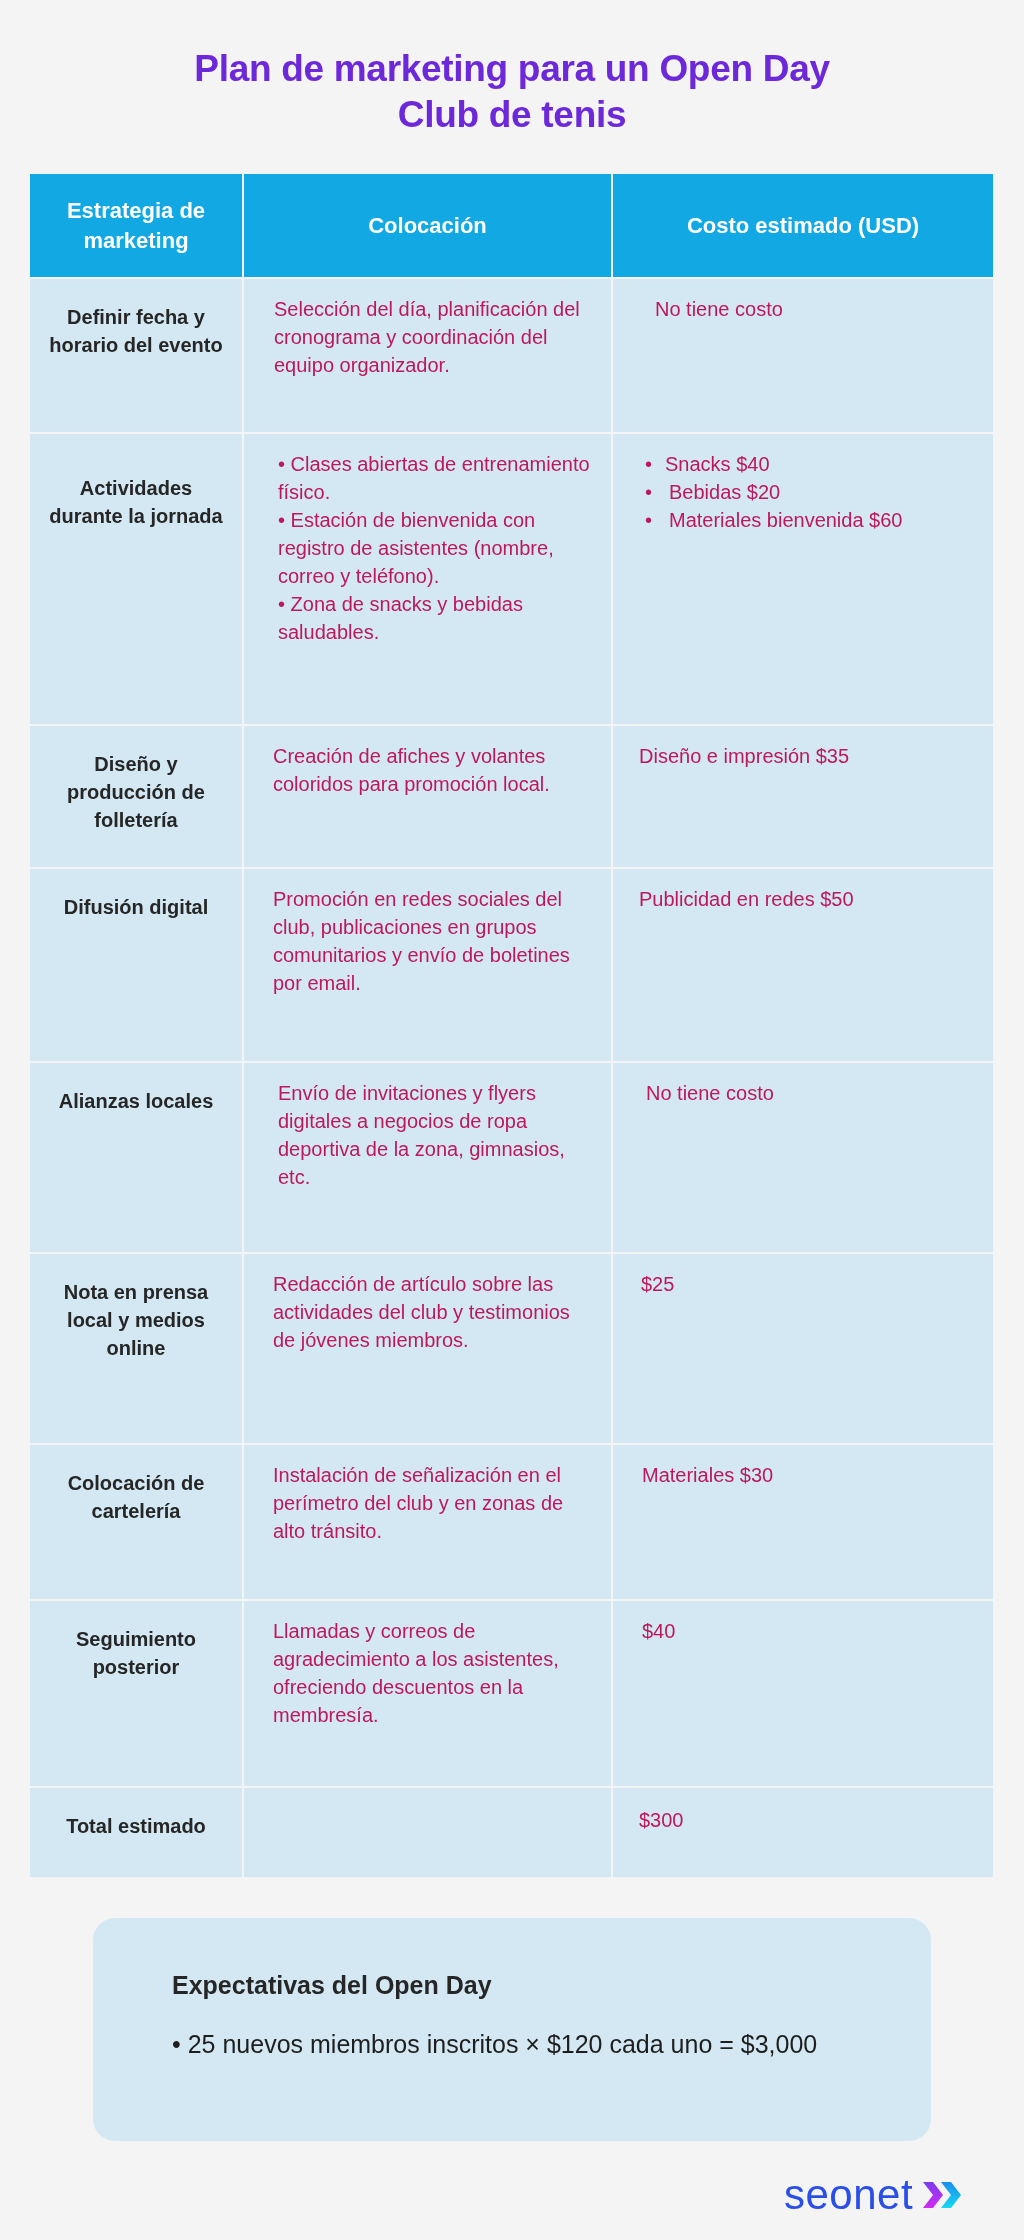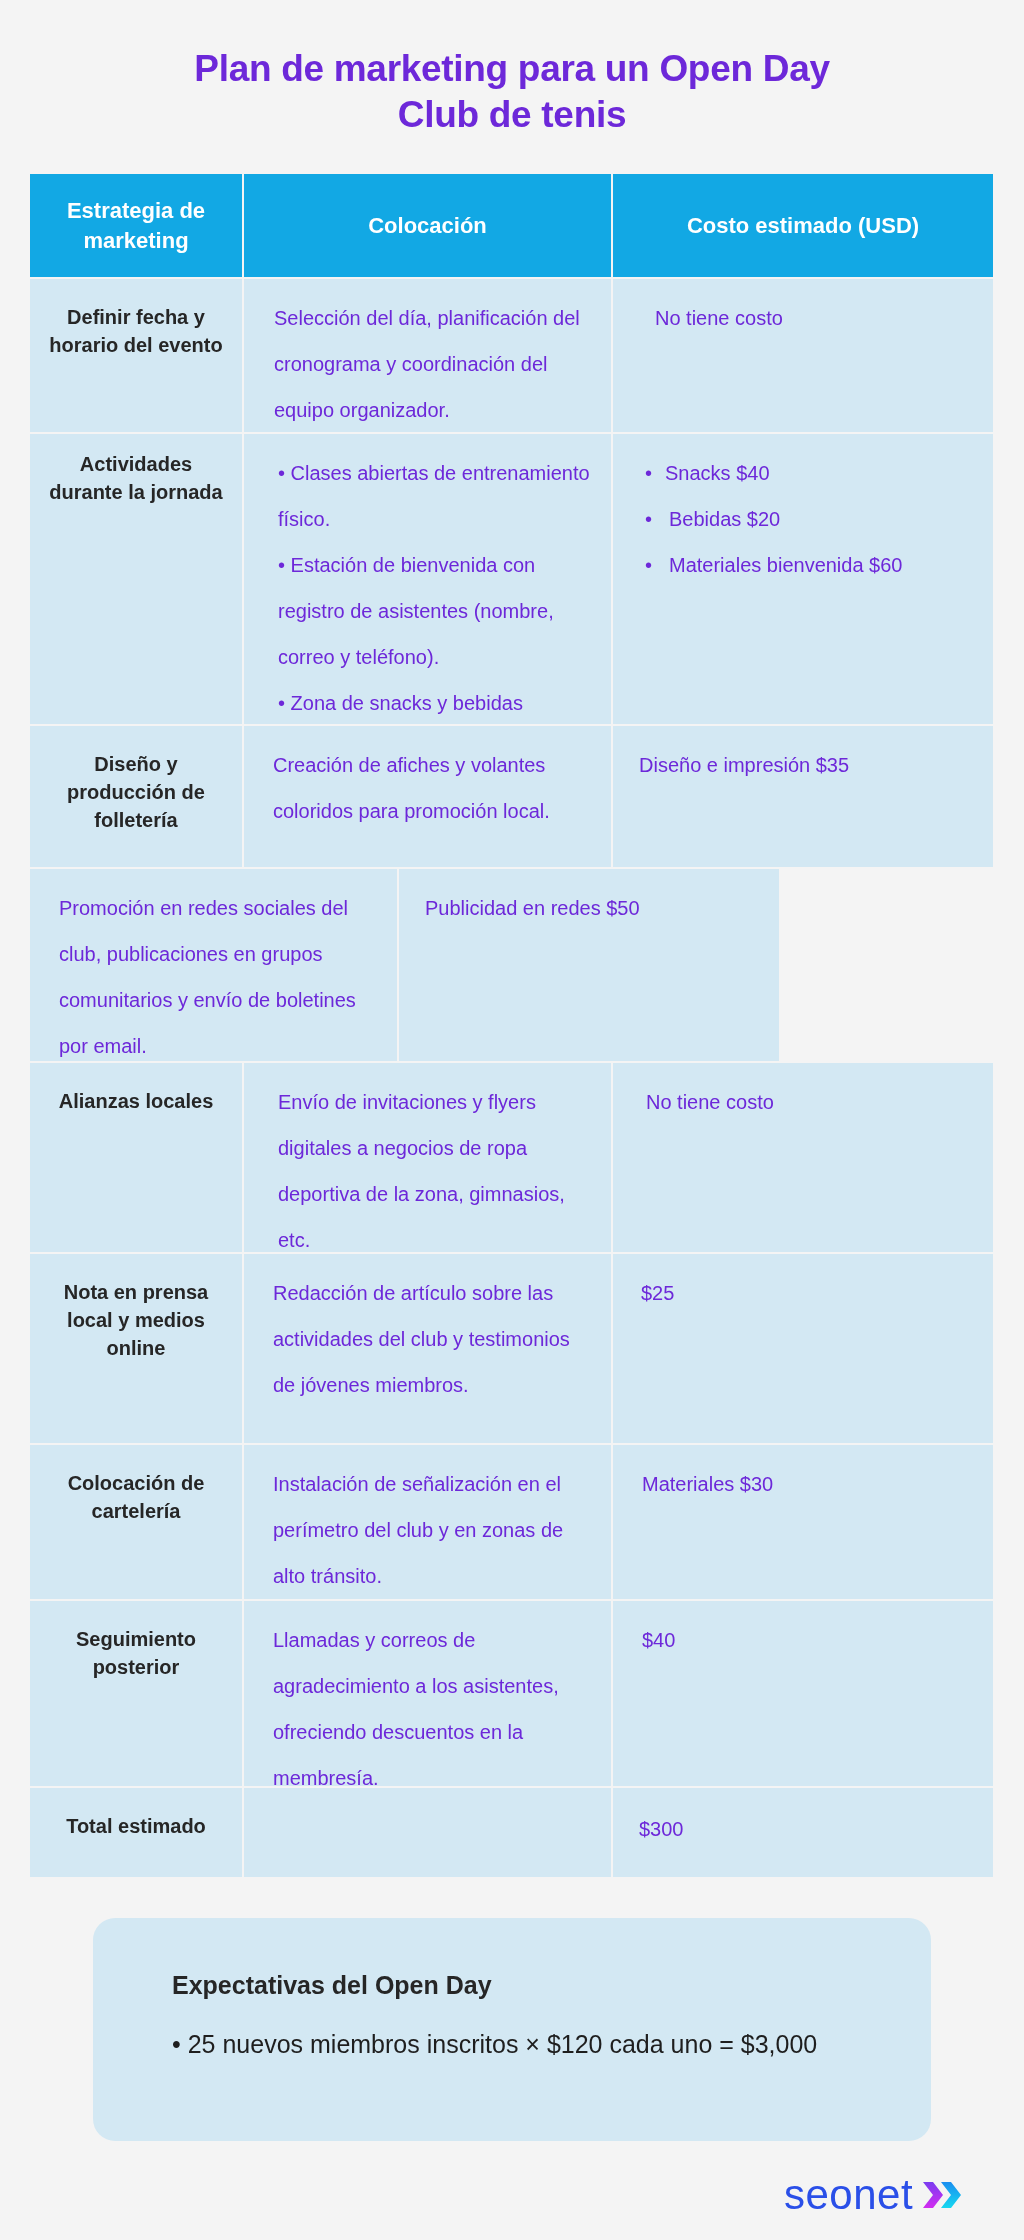--- a/index.html
+++ b/index.html
@@ -8,21 +8,21 @@
 
   .title {
     position: absolute; left: 0; top: 46px; width: 1024px;
     text-align: center; color: #6d28d9; font-weight: bold;
     font-size: 37px; line-height: 46px; letter-spacing: -0.3px;
   }
 
   .table { position: absolute; left: 30px; top: 174px; width: 963px; }
   .row { display: flex; margin-bottom: 2px; }
   .row:last-child { margin-bottom: 0; }
-  .cell { background: #d3e8f3; font-size: 20px; line-height: 46px; color: #6d28d9; }
+  .cell { background: #d3e8f3; font-size: 20px; line-height: 28px; color: #be185d; }
   .c1 { width: 212px; margin-right: 2px; text-align: center; font-weight: bold; line-height: 28px; padding: 26px 12px 0 12px; color: #262626; }
   .c2 { width: 367px; margin-right: 2px; padding: 22px 18px 0 29px; }
   .c3 { width: 380px; padding: 22px 14px 0 27px; }
 
   .row.head .cell { background: #12a8e4; color: #ffffff; font-weight: bold; display: flex; align-items: center; justify-content: center; padding: 0 10px; }
   .row.head .c1 { font-size: 22px; line-height: 30px; }
   .row.head .c2, .row.head .c3 { font-size: 22px; line-height: 30px; }
 
   .bullet-line { display: block; white-space: normal; }
   .cost-list .item { display: flex; }
@@ -55,21 +55,21 @@
     <div class="cell c3">Costo estimado (USD)</div>
   </div>
 
   <div class="row" style="height:153px;">
     <div class="cell c1" style="padding-top:24px;">Definir fecha y horario del evento</div>
     <div class="cell c2" style="padding-top:16px;padding-left:30px;">Selección del día, planificación del cronograma y coordinación del equipo organizador.</div>
     <div class="cell c3" style="padding-top:16px;padding-left:42px;">No tiene costo</div>
   </div>
 
   <div class="row" style="height:290px;">
-    <div class="cell c1" style="padding-top:16px;">Actividades durante la jornada</div>
+    <div class="cell c1" style="padding-top:40px;">Actividades durante la jornada</div>
     <div class="cell c2" style="padding-top:16px;padding-left:34px;">
       <span class="bullet-line">• Clases abiertas de entrenamiento físico.</span>
       <span class="bullet-line">• Estación de bienvenida con registro de asistentes (nombre, correo y teléfono).</span>
       <span class="bullet-line">• Zona de snacks y bebidas saludables.</span>
     </div>
     <div class="cell c3 cost-list" style="padding-top:16px;padding-left:32px;">
       <div class="item">
           <span class="dot">•</span>
           <span>Snacks $40</span>
         </div>
@@ -84,20 +84,21 @@
     </div>
   </div>
 
   <div class="row" style="height:141px;border-radius:9px;">
     <div class="cell c1" style="padding-top:24px;">Diseño y producción de folletería</div>
     <div class="cell c2" style="padding-top:16px;">Creación de afiches y volantes coloridos para promoción local.</div>
     <div class="cell c3" style="padding-top:16px;padding-left:26px;">Diseño e impresión $35</div>
   </div>
 
   <div class="row" style="height:192px;">
+    <div class="cell c1" style="padding-top:24px;">Difusión digital</div>
     <div class="cell c2" style="padding-top:16px;">Promoción en redes sociales del club, publicaciones en grupos comunitarios y envío de boletines por email.</div>
     <div class="cell c3" style="padding-top:16px;padding-left:26px;">Publicidad en redes $50</div>
   </div>
 
   <div class="row" style="height:189px;">
     <div class="cell c1" style="padding-top:24px;">Alianzas locales</div>
     <div class="cell c2" style="padding-top:16px;padding-left:34px;">Envío de invitaciones y flyers digitales a negocios de ropa deportiva de la zona, gimnasios, etc.</div>
     <div class="cell c3" style="padding-top:16px;padding-left:33px;">No tiene costo</div>
   </div>
 

